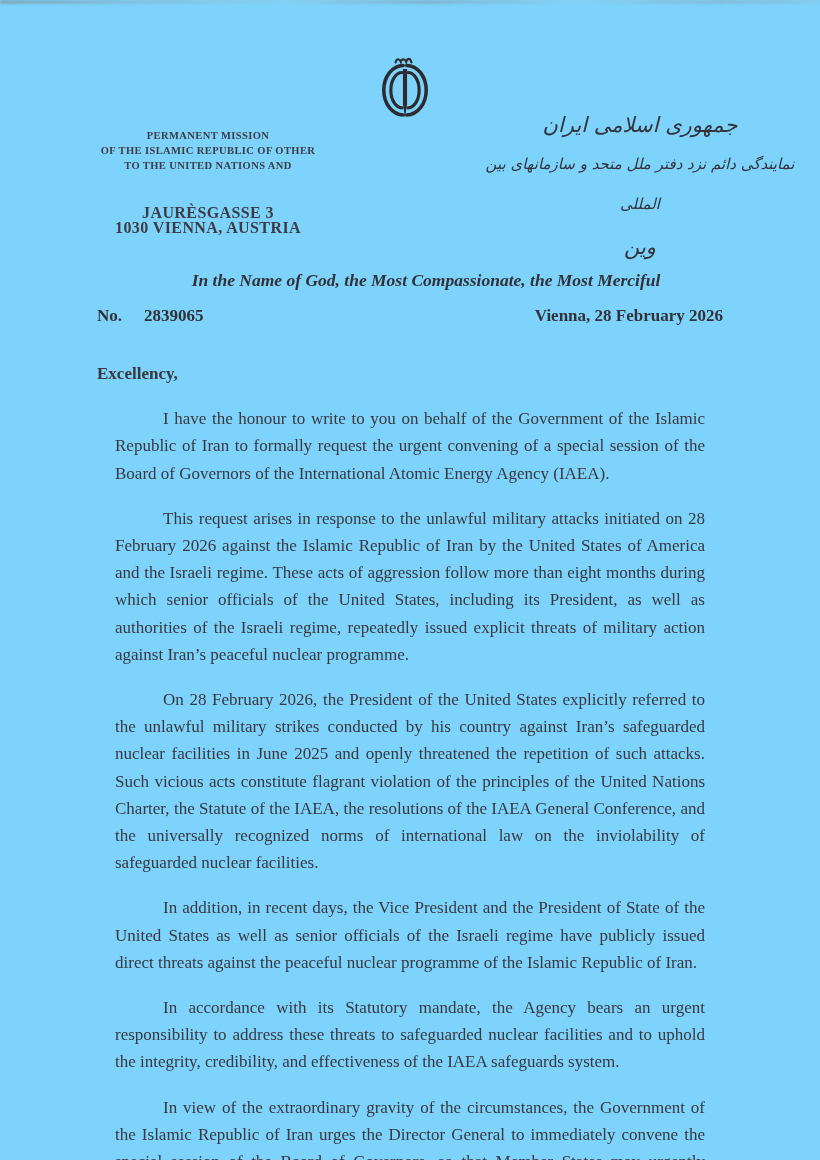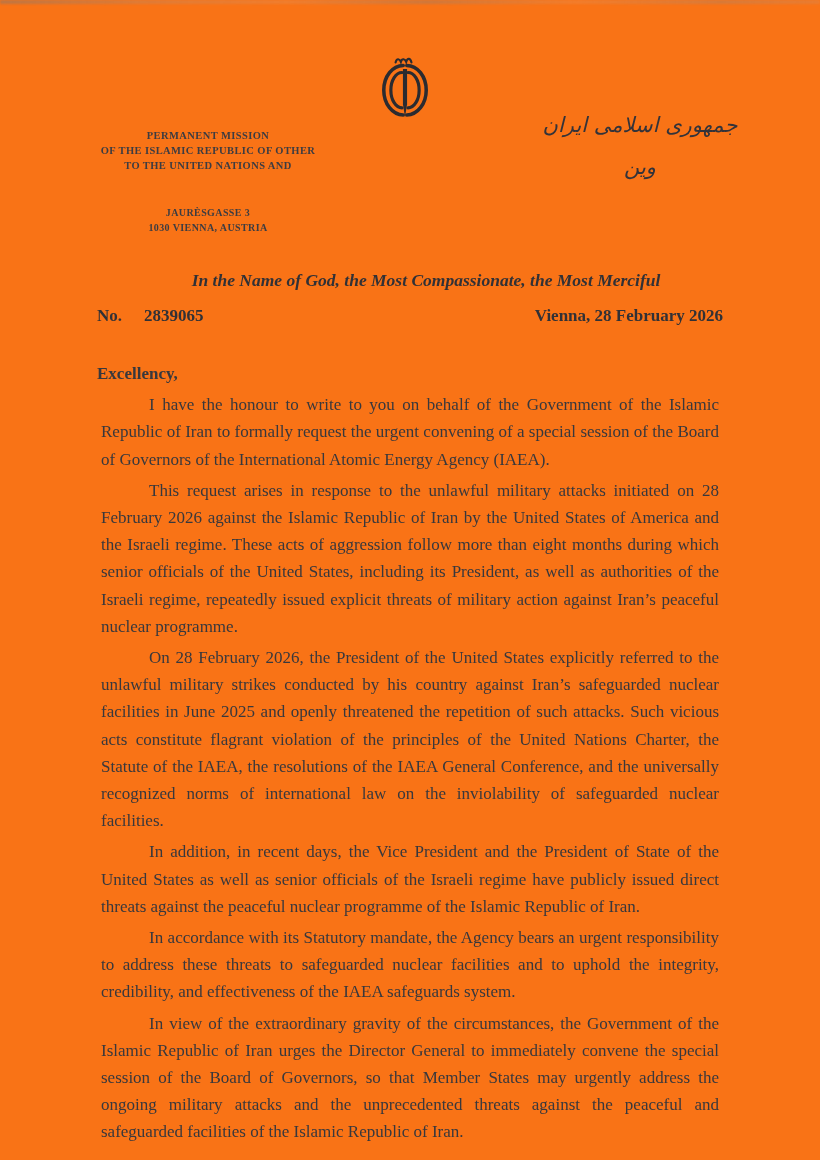--- a/index.html
+++ b/index.html
@@ -4,21 +4,21 @@
 <style>
   html,body{margin:0;padding:0;}
   body{
     width:820px;height:1160px;
     background:#fafafa;
     font-family:"Liberation Serif", serif;
   }
   .page{
     position:relative;
     width:820px;height:1160px;
-    background:#f97316;
+    background:#7dd3fc;
     overflow:hidden;
     color:#35353a;
   }
   
   .scan-edge{
     position:absolute;top:0;left:0;width:100%;height:4px;
     background:linear-gradient(90deg,
       rgba(120,120,120,.45) 0%, rgba(150,150,150,.25) 18%,
       rgba(190,190,190,.15) 35%, rgba(130,130,130,.35) 52%,
       rgba(200,200,200,.12) 70%, rgba(140,140,140,.30) 88%, rgba(170,170,170,.18) 100%);
@@ -32,21 +32,21 @@
     text-align:center;
     font-family:"Liberation Serif", serif;
     font-weight:bold;
     font-size:10.5px;line-height:15px;
     letter-spacing:.4px;
     color:#3c3c42;
   }
   .address-block{
     position:absolute;left:62px;top:205px;width:292px;
     text-align:center;font-weight:bold;
-    font-size:10px;line-height:15px;letter-spacing:.4px;
+    font-size:16px;line-height:15px;letter-spacing:.4px;
     color:#3c3c42;
   }
   .persian-block{
     position:absolute;left:478px;top:106px;width:324px;
     direction:rtl;text-align:center;
     font-family:"DejaVu Sans", sans-serif;
     color:#33333a;
   }
   .persian-line1{font-size:21px;line-height:38px;font-style:italic;}
   .persian-line2{font-size:15px;line-height:40px;font-style:italic;}
@@ -65,21 +65,21 @@
   .ref-number{margin-left:22px;margin-top:26px;}
   .dateline{float:right;}
   .letter-body{
     position:absolute;left:97px;top:360px;width:626px;
     font-size:17px;line-height:27.2px;
     text-align:justify;
     color:#38383d;
   }
   .salutation{font-weight:bold;margin:0 0 1px 0;font-size:17px;}
   .letter-body p{
-    margin:4px;
+    margin:18px;
     text-indent:48px;
   }
 </style>
 </head>
 <body>
 
 <div class="page">
 
   <div class="scan-edge"></div>
 
@@ -105,20 +105,21 @@
     <div>OF THE ISLAMIC REPUBLIC OF OTHER</div>
     <div>TO THE UNITED NATIONS AND</div>
   </div>
   <div class="address-block">
     <div>JAURÈSGASSE 3</div>
     <div>1030 VIENNA, AUSTRIA</div>
   </div>
 
   <div class="persian-block">
     <div class="persian-line1">جمهوری اسلامی ایران</div>
+    <div class="persian-line2">نمایندگی دائم نزد دفتر ملل متحد و سازمانهای بین المللی</div>
     <div class="persian-line3">وین</div>
   </div>
 
   <div class="invocation">In the Name of God, the Most Compassionate, the Most Merciful</div>
 
   <div class="ref-row">
     <span class="ref-left">
       <span>No.</span><span class="ref-number">2839065</span>
     </span>
     <span class="dateline">Vienna, 28 February 2026</span>

